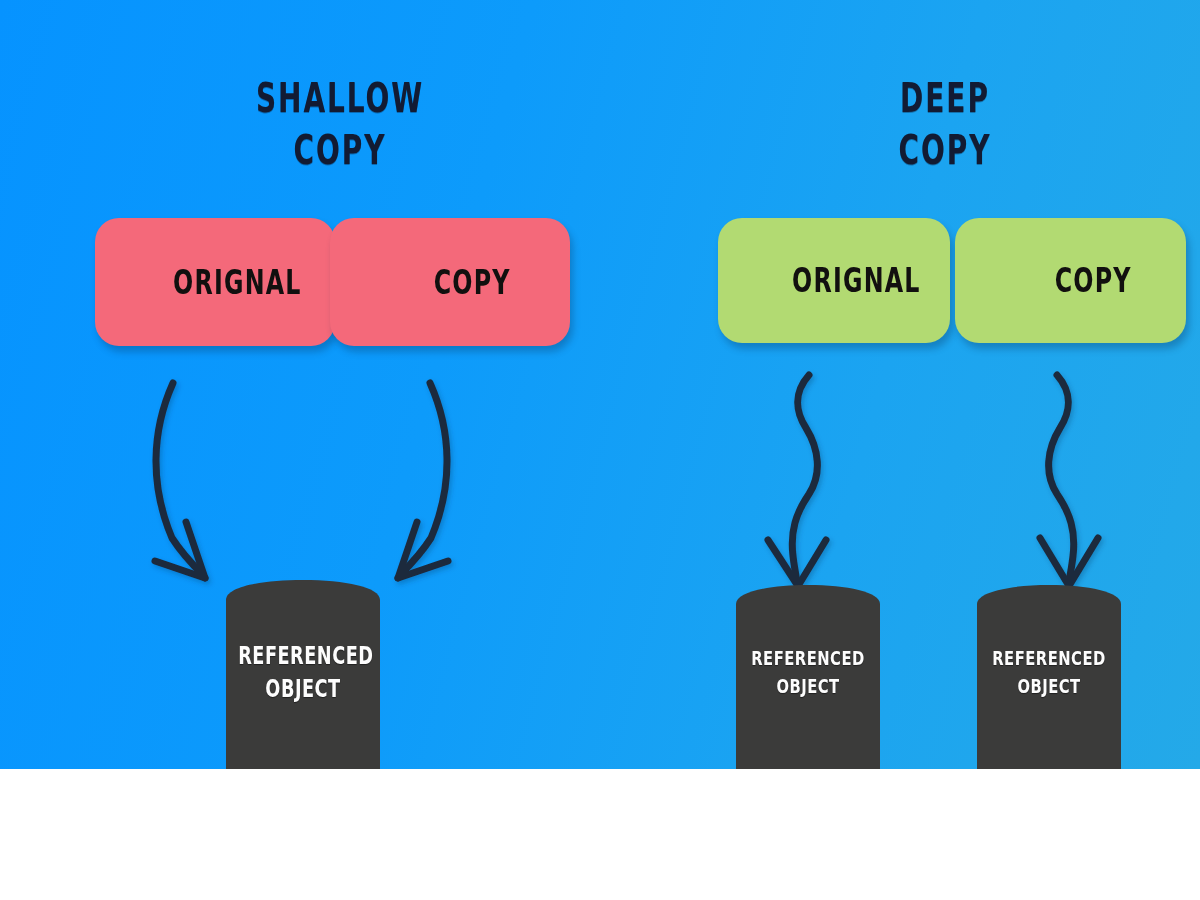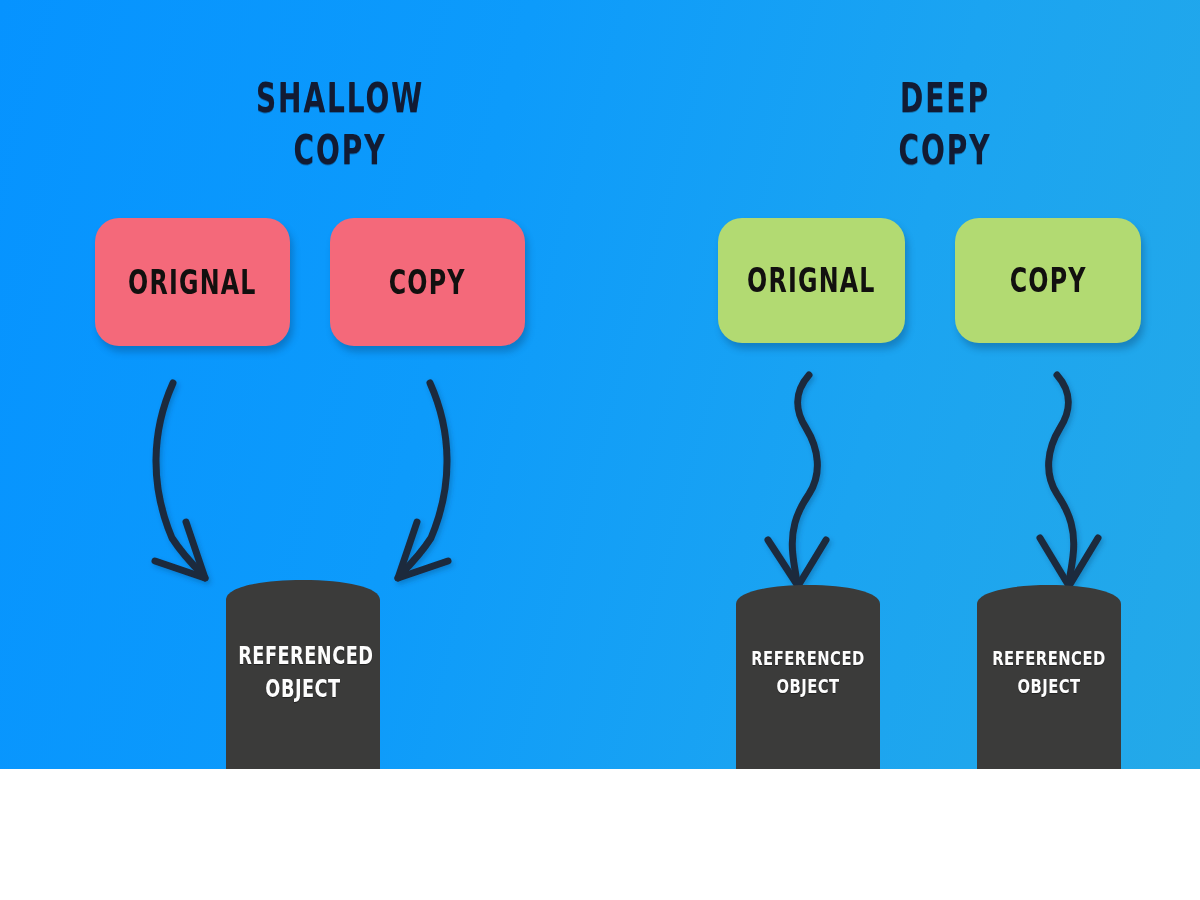--- a/index.html
+++ b/index.html
@@ -48,20 +48,21 @@
   #title-deep    { left: 735px; top: 72px; width: 420px; }
 
   
   .obj-box {
     position: absolute;
     border-radius: 24px;
     display: flex;
     align-items: center;
     justify-content: center;
     box-shadow: 3px 6px 7px rgba(8,40,75,0.28);
+    padding-left: 45px;
   }
   .obj-box .obj-label {
     color: #12100f;
     font-family: "DejaVu Sans Condensed", "Liberation Sans Narrow", "Liberation Sans", sans-serif;
     font-weight: 700;
     font-size: 33px;
     letter-spacing: 1.5px;
     transform: scaleX(0.8);
     user-select: none;
   }

